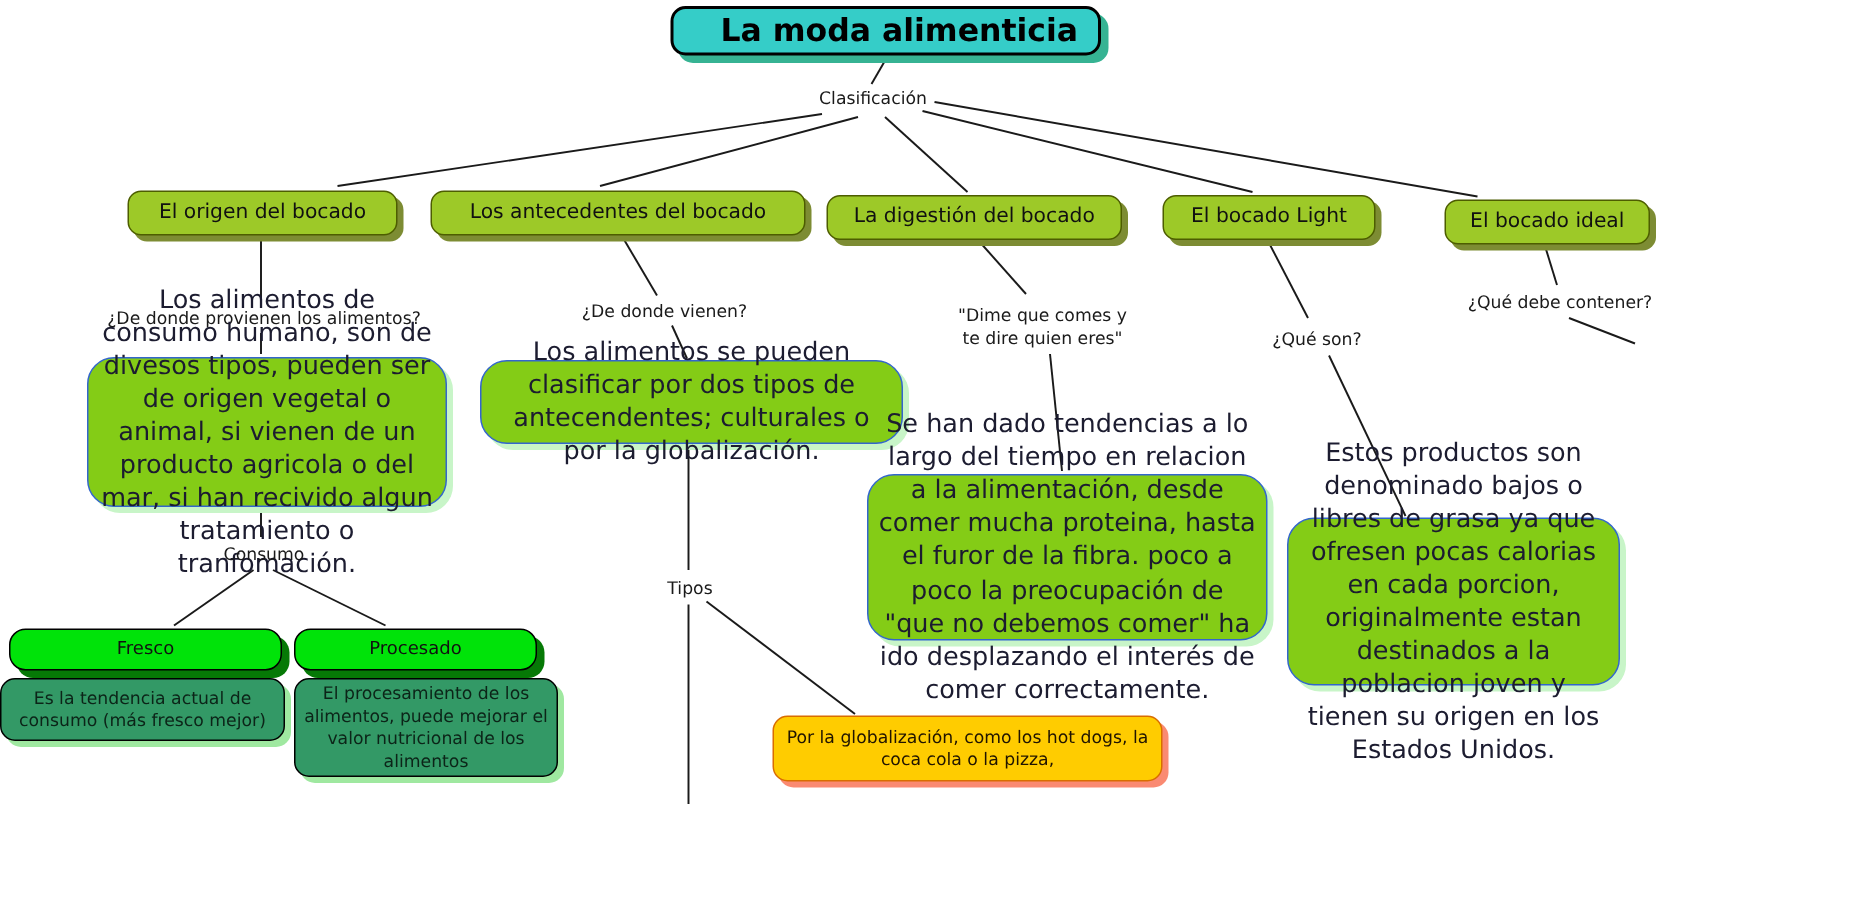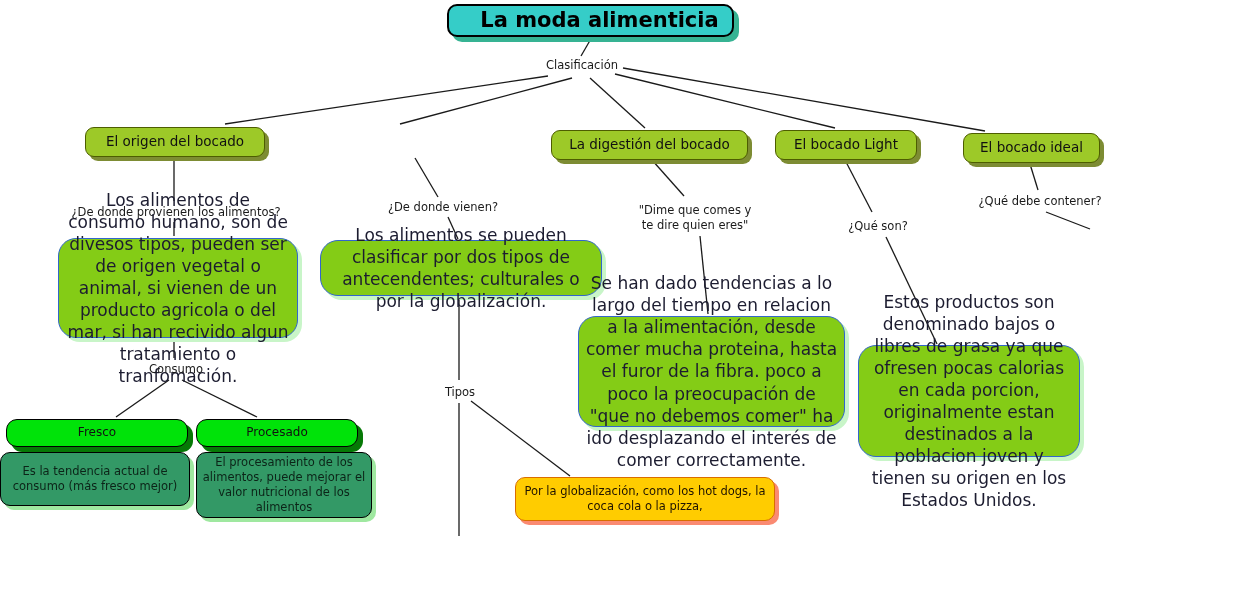--- a/index.html
+++ b/index.html
@@ -72,38 +72,39 @@
     <line x1="886" y1="237" x2="937" y2="344"></line>
     <line x1="1030" y1="164" x2="1038" y2="190"></line>
     <line x1="1046" y1="212" x2="1090" y2="229"></line>
   </svg>
 
   <div class="node title-node" style="left:447px;top:4px;width:287px;height:33px;padding-left:28px;">La moda alimenticia</div>
 
   <div class="link-label" style="left:582px;top:58px;">Clasificación</div>
 
   <div class="node topic-node" style="left:85px;top:127px;width:180px;height:30px;">El origen del bocado</div>
+  <div class="node topic-node" style="left:287px;top:127px;width:250px;height:30px;">Los antecedentes del bocado</div>
   <div class="node topic-node" style="left:551px;top:130px;width:197px;height:30px;">La digestión del bocado</div>
   <div class="node topic-node" style="left:775px;top:130px;width:142px;height:30px;">El bocado Light</div>
   <div class="node topic-node" style="left:963px;top:133px;width:137px;height:30px;">El bocado ideal</div>
 
   <div class="link-label" style="left:176px;top:205px;">¿De donde provienen los alimentos?</div>
   <div class="link-label" style="left:443px;top:200px;">¿De donde vienen?</div>
   <div class="link-label" style="left:695px;top:203px;">"Dime que comes y
 te dire quien eres"</div>
   <div class="link-label" style="left:878px;top:219px;">¿Qué son?</div>
   <div class="link-label" style="left:1040px;top:194px;">¿Qué debe contener?</div>
 
   <div class="node desc-node" style="left:58px;top:238px;width:240px;height:100px;">Los alimentos de consumo humano, son de divesos tipos, pueden ser de origen vegetal o animal, si vienen de un producto agricola o del mar, si han recivido algun tratamiento o tranfomación.</div>
   <div class="node desc-node" style="left:320px;top:240px;width:282px;height:56px;">Los alimentos se pueden clasificar por dos tipos de antecendentes; culturales o por la globalización.</div>
   <div class="node desc-node" style="left:578px;top:316px;width:267px;height:111px;">Se han dado tendencias a lo largo del tiempo en relacion a la alimentación, desde comer mucha proteina, hasta el furor de la fibra. poco a poco la preocupación de "que no debemos comer" ha ido desplazando el interés de comer correctamente.</div>
   <div class="node desc-node" style="left:858px;top:345px;width:222px;height:112px;">Estos productos son denominado bajos o libres de grasa ya que ofresen pocas calorias en cada porcion, originalmente estan destinados a la poblacion joven y tienen su origen en los Estados Unidos.</div>
 
   <div class="link-label" style="left:176px;top:362px;">Consumo</div>
   <div class="node bright-node" style="left:6px;top:419px;width:182px;height:28px;">Fresco</div>
   <div class="node bright-node" style="left:196px;top:419px;width:162px;height:28px;">Procesado</div>
-  <div class="node dgreen-node" style="left:0px;top:452px;width:190px;height:54px;">Es la tendencia actual de consumo (más fresco mejor)</div>
+  <div class="node dgreen-node" style="left:0px;top:452px;width:190px;height:42px;">Es la tendencia actual de consumo (más fresco mejor)</div>
   <div class="node dgreen-node" style="left:196px;top:452px;width:176px;height:66px;">El procesamiento de los alimentos, puede mejorar el valor nutricional de los alimentos</div>
 
   <div class="link-label" style="left:460px;top:385px;text-align:center;">Tipos</div>
   <div class="node orange-node" style="left:515px;top:477px;width:260px;height:44px;">Por la globalización, como los hot dogs, la coca cola o la pizza,</div>
 
 </div>
 
 </body></html>

